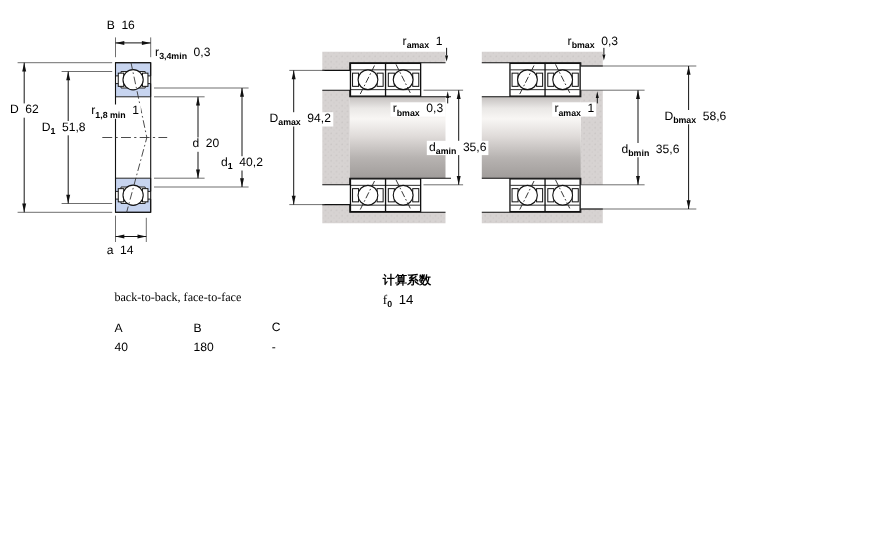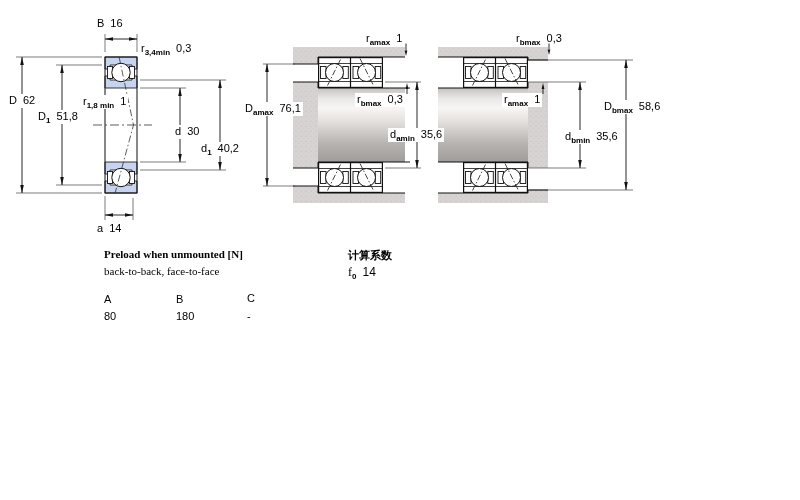--- a/index.html
+++ b/index.html
@@ -181,39 +181,38 @@
       <use href="#pairG" transform="translate(463,57)"></use>
       <use href="#pairG" transform="translate(463,162)"></use>
     </g>
   </svg>
 
   <div class="lbl ctr" style="left:97px;top:17px"><span>B</span><span class="s"></span><span class="v">16</span></div>
   <div class="lbl" style="left:141px;top:42px"><span>r</span><span class="s">3,4min</span><span class="v">0,3</span></div>
   <div class="lbl bg" style="left:7px;top:94px"><span>D</span><span class="s"></span><span class="v">62</span></div>
   <div class="lbl bg" style="left:36px;top:110px"><span>D</span><span class="s">1</span><span class="v">51,8</span></div>
   <div class="lbl bg" style="left:81px;top:95px"><span>r</span><span class="s">1,8 min</span><span class="v">1</span></div>
-  <div class="lbl bg" style="left:173px;top:125px"><span>d</span><span class="s"></span><span class="v">30</span></div>
+  <div class="lbl bg" style="left:173px;top:125px"><span>d</span><span class="s"></span><span class="v">20</span></div>
   <div class="lbl bg" style="left:199px;top:142px"><span>d</span><span class="s">1</span><span class="v">40,2</span></div>
   <div class="lbl ctr" style="left:97px;top:222px"><span>a</span><span class="s"></span><span class="v">14</span></div>
 
-  <div class="lbl bg" style="left:243px;top:102px"><span>D</span><span class="s">amax</span><span class="v">76,1</span></div>
+  <div class="lbl bg" style="left:243px;top:102px"><span>D</span><span class="s">amax</span><span class="v">94,2</span></div>
   <div class="lbl" style="left:366px;top:32px"><span>r</span><span class="s">amax</span><span class="v">1</span></div>
   <div class="lbl bg" style="left:355px;top:93px"><span>r</span><span class="s">bmax</span><span class="v">0,3</span></div>
   <div class="lbl bg" style="left:388px;top:128px"><span>d</span><span class="s">amin</span><span class="v">35,6</span></div>
 
   <div class="lbl" style="left:516px;top:32px"><span>r</span><span class="s">bmax</span><span class="v">0,3</span></div>
   <div class="lbl bg" style="left:502px;top:93px"><span>r</span><span class="s">amax</span><span class="v">1</span></div>
   <div class="lbl bg" style="left:563px;top:130px"><span>d</span><span class="s">bmin</span><span class="v">35,6</span></div>
   <div class="lbl bg" style="left:602px;top:100px"><span>D</span><span class="s">bmax</span><span class="v">58,6</span></div>
 
-  <div class="tbl serif bold t13" style="left:104px;top:248px">Preload when unmounted [N]</div>
   <div class="tbl serif t12" style="left:104px;top:265px">back-to-back, face-to-face</div>
   <div class="tbl bold t12" style="left:348px;top:249px">计算系数</div>
   <div class="lbl" style="left:348px;top:266px;font-size:12px"><span class="serif">f</span><span class="s">0</span><span class="v">14</span></div>
 
   <div class="tbl" style="left:104px;top:293px">A</div>
   <div class="tbl" style="left:176px;top:293px">B</div>
   <div class="tbl" style="left:247px;top:292px">C</div>
-  <div class="tbl" style="left:104px;top:310px">80</div>
+  <div class="tbl" style="left:104px;top:310px">40</div>
   <div class="tbl" style="left:176px;top:310px">180</div>
   <div class="tbl" style="left:247px;top:310px">-</div>
 
 </div>
 
 </body></html>

